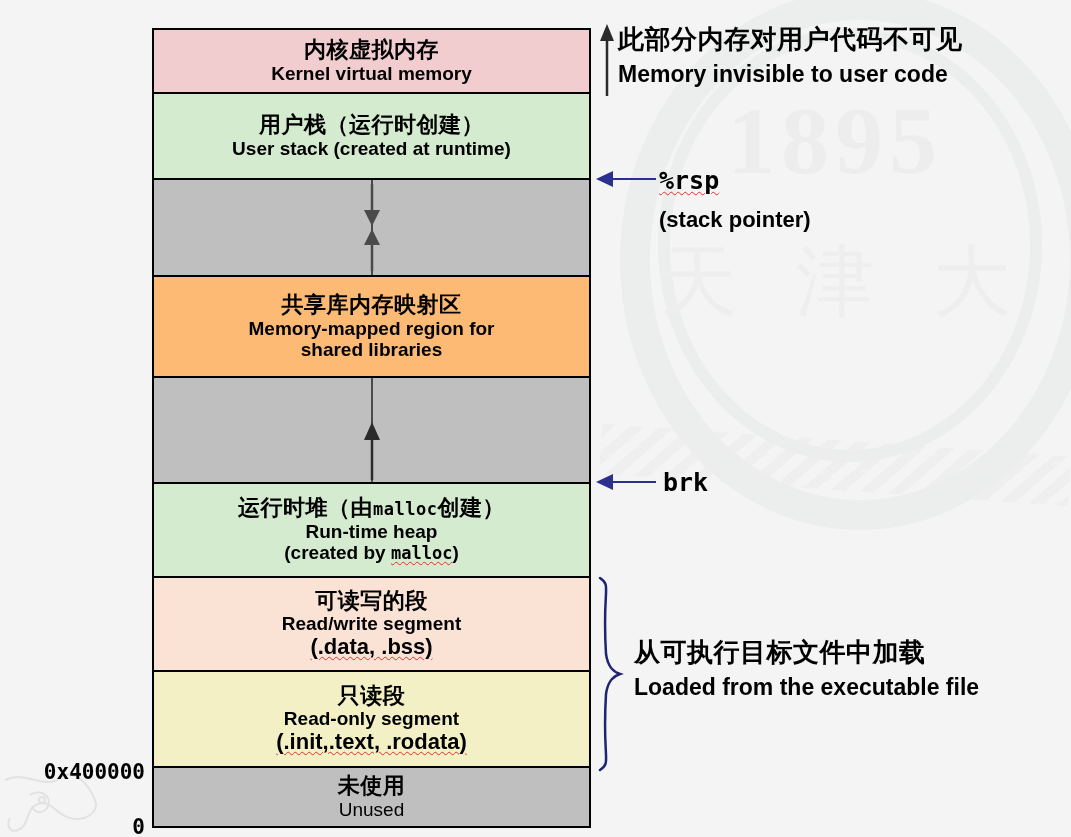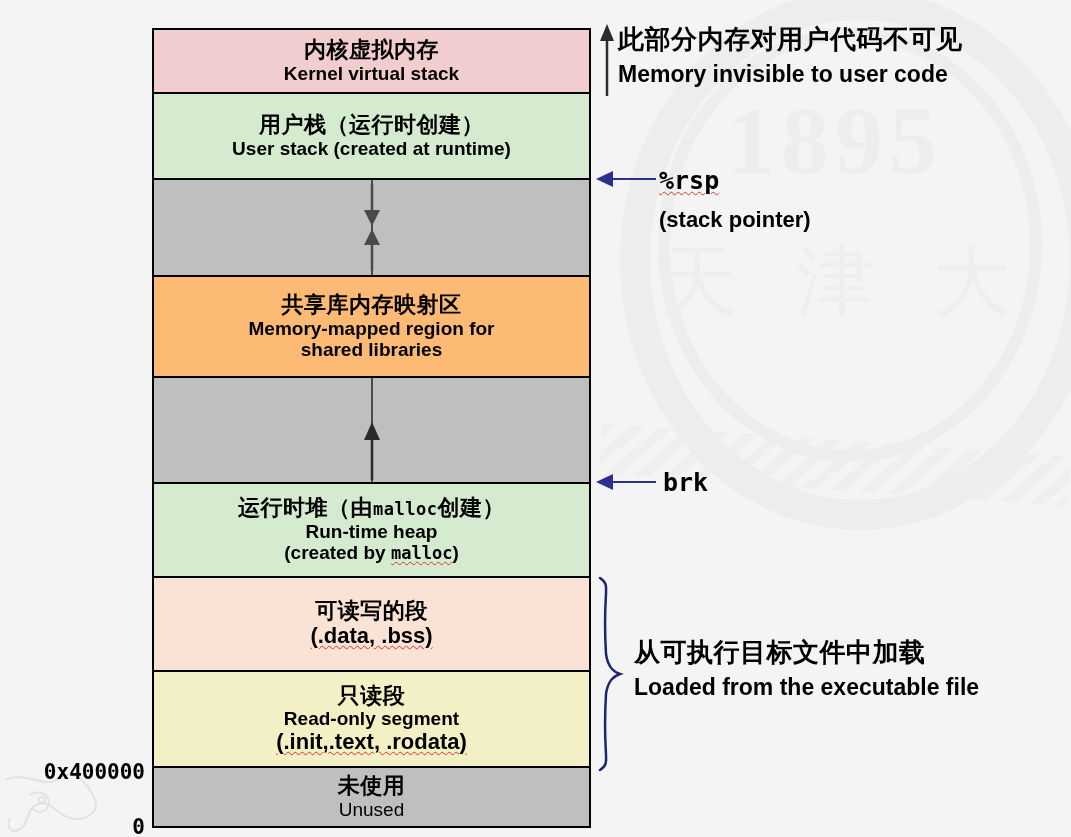--- a/index.html
+++ b/index.html
@@ -223,21 +223,21 @@
     <path d="M5 20 C25 10, 45 30, 60 18 C72 8, 88 22, 95 40 C100 52, 85 62, 70 58
              C55 54, 52 40, 38 44 C25 48, 30 66, 18 70 C10 73, 6 66, 10 58" fill="none" stroke="#e2e2e2" stroke-width="2"></path>
     <path d="M30 35 C40 28, 52 36, 48 46 C45 54, 34 54, 32 46" fill="none" stroke="#e2e2e2" stroke-width="2"></path>
     <circle cx="42" cy="40" r="3" fill="none" stroke="#e2e2e2" stroke-width="2"></circle>
   </svg>
 
   <div id="memory-column">
 
     <div class="mem-block" style="top:0px; height:64px; background:#f2cdd0;">
       <div class="cn">内核虚拟内存</div>
-      <div class="en">Kernel virtual stack</div>
+      <div class="en">Kernel virtual memory</div>
     </div>
 
     <div class="mem-block" style="top:64px; height:86px; background:#d4ebd0;text-align:right;">
       <div class="cn">用户栈（运行时创建）</div>
       <div class="en">User stack (created at runtime)</div>
     </div>
 
     <div class="mem-block" style="top:150px; height:97px; background:#bfbfbf;">
       <div class="gap-divider"></div>
       <svg class="gap-arrow" style="top:4px;" width="24" height="44" viewBox="0 0 24 44">
@@ -265,20 +265,21 @@
     </div>
 
     <div class="mem-block" style="top:454px; height:94px; background:#d4ebd0;">
       <div class="cn"><span>运行时堆（由</span><span class="mono-inline">malloc</span><span>创建）</span></div>
       <div class="en">Run-time heap</div>
       <div class="en"><span>(created by </span><span class="mono-inline squiggle">malloc</span><span>)</span></div>
     </div>
 
     <div class="mem-block" style="top:548px; height:94px; background:#fae2d5;">
       <div class="cn">可读写的段</div>
+      <div class="en">Read/write segment</div>
       <div class="mono squiggle">(.data, .bss)</div>
     </div>
 
     <div class="mem-block" style="top:642px; height:96px; background:#f2f0c4;">
       <div class="cn">只读段</div>
       <div class="en">Read-only segment</div>
       <div class="mono squiggle">(.init,.text, .rodata)</div>
     </div>
 
     <div class="mem-block last" style="top:738px; height:58px; background:#bfbfbf;">

